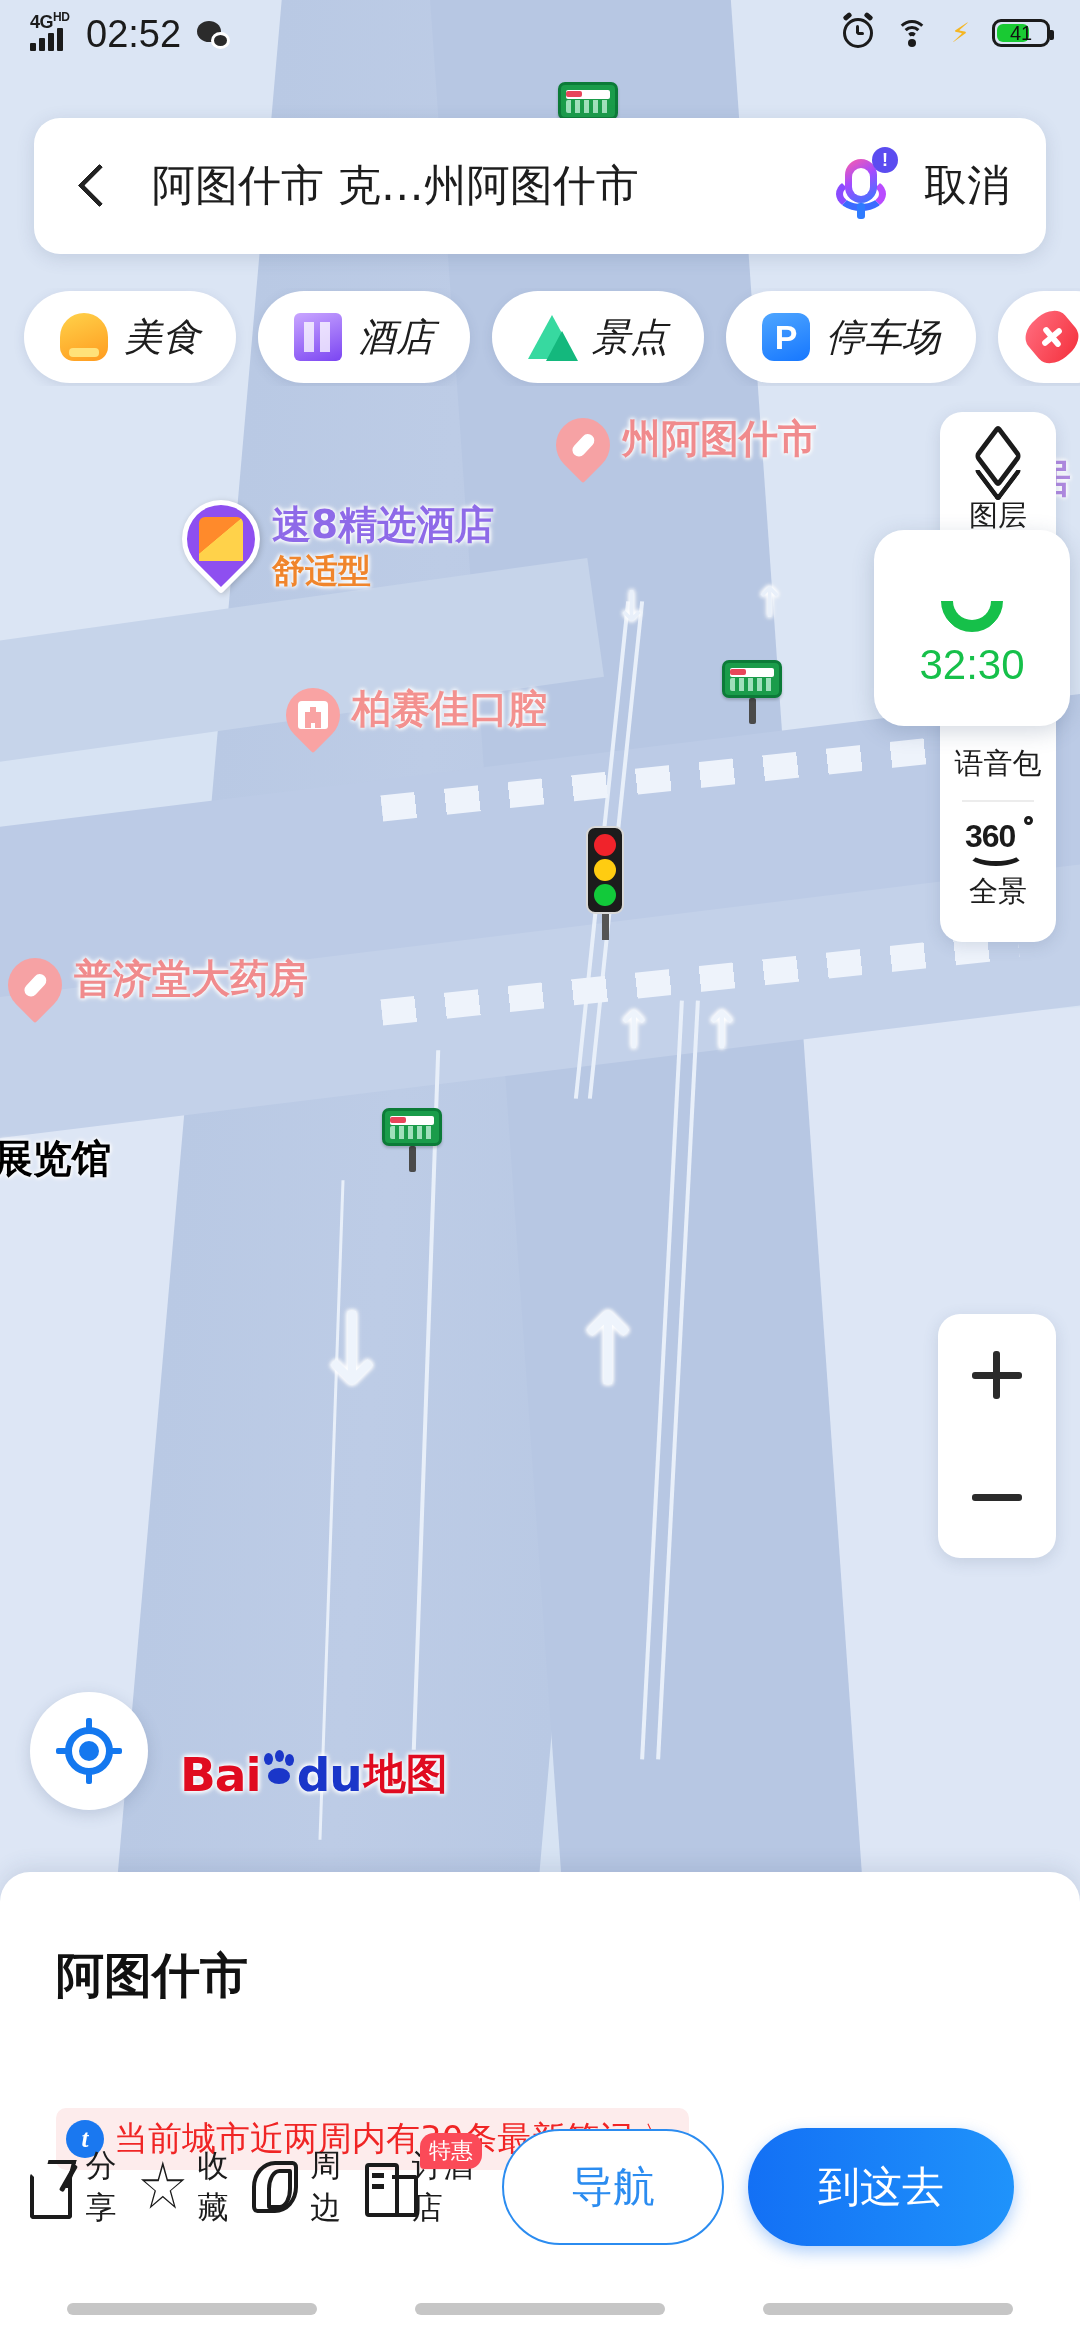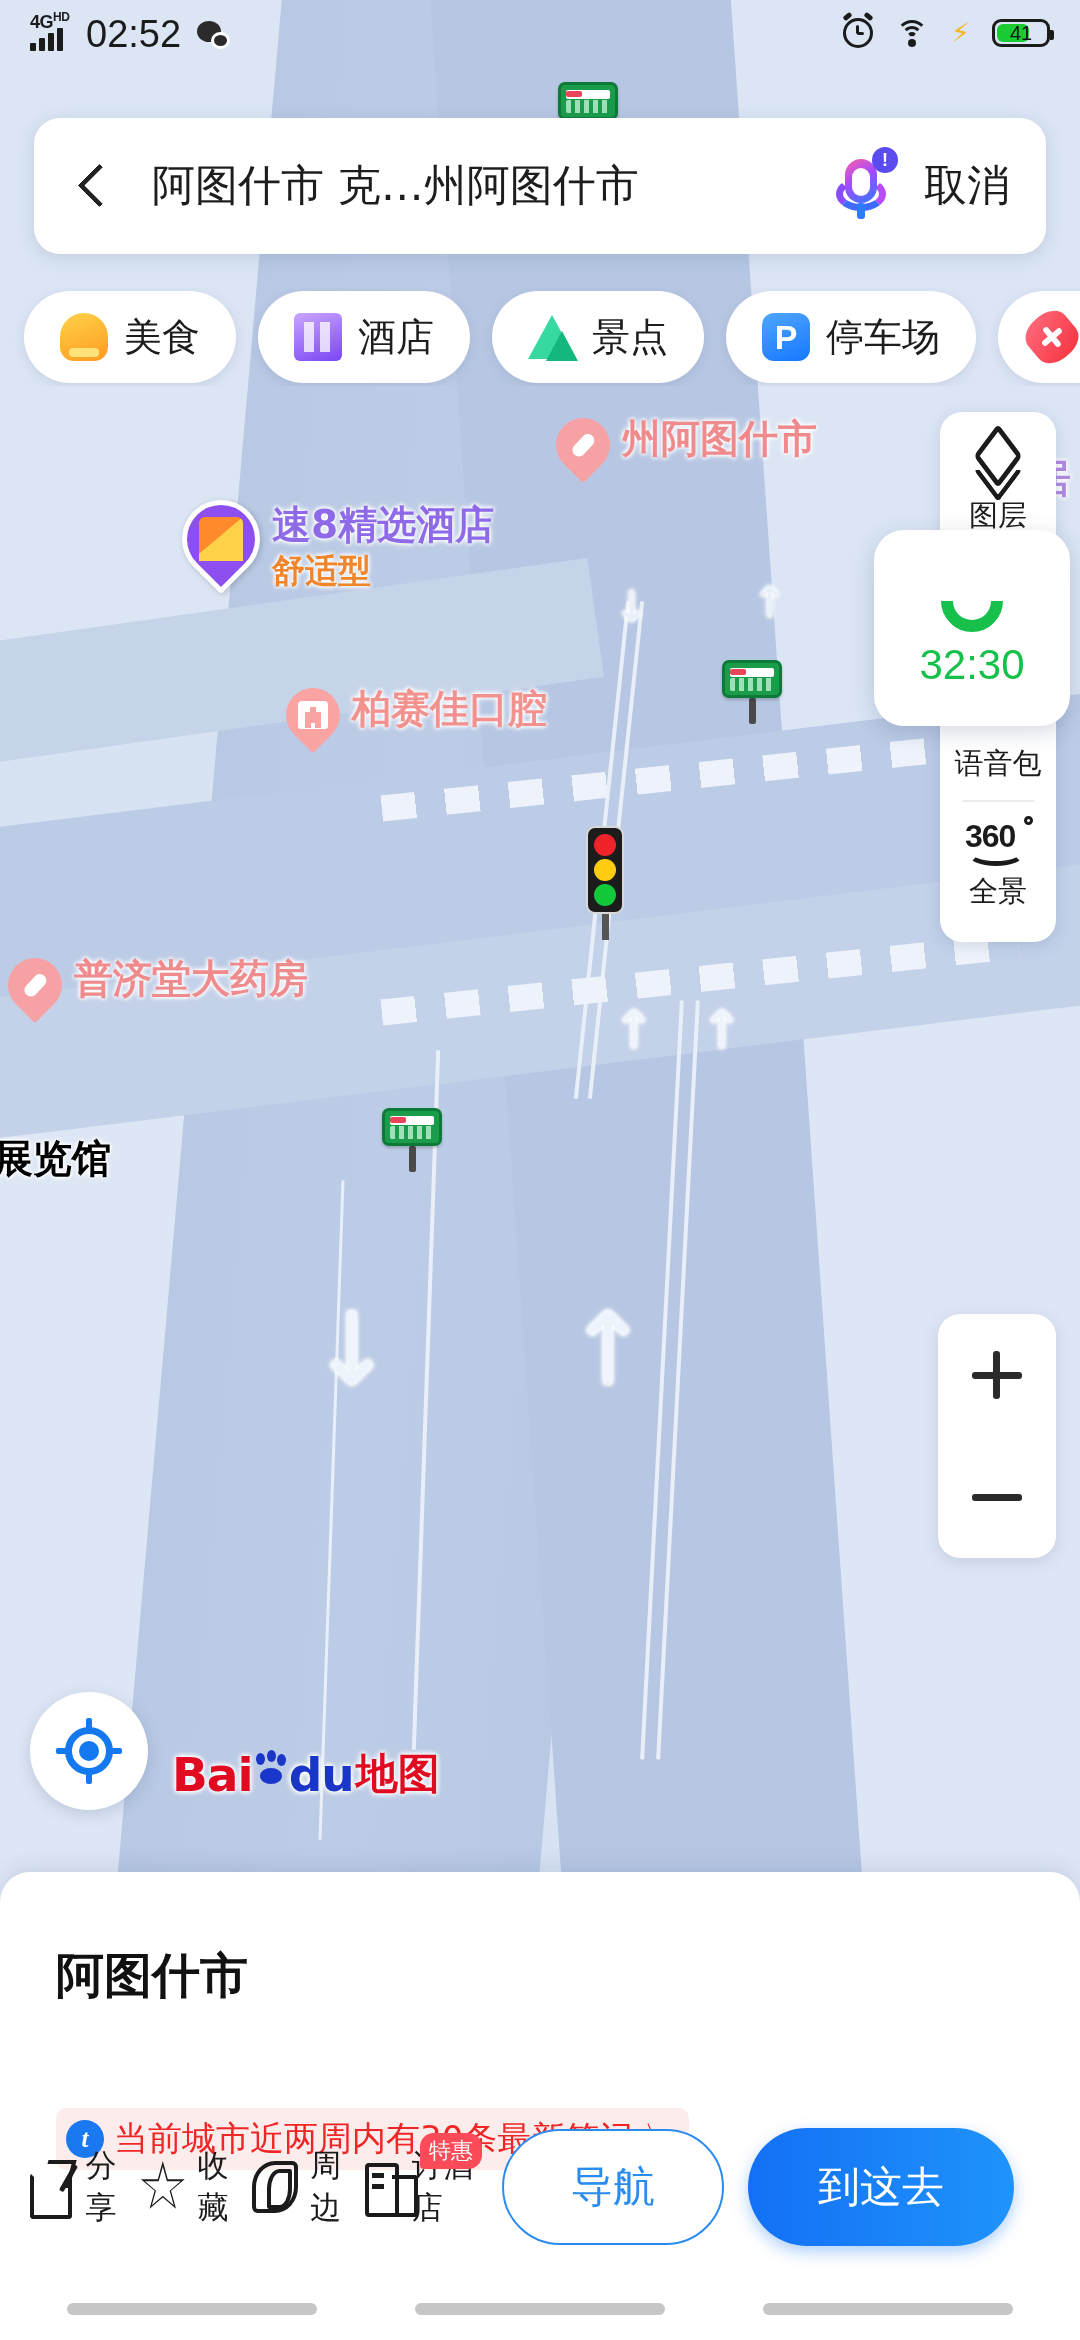--- a/index.html
+++ b/index.html
@@ -241,20 +241,21 @@
     flex:0 0 auto; height:92px;
     background:#fff; border-radius:46px;
     box-shadow:0 3px 12px rgba(60,80,120,.13);
     display:flex; align-items:center; gap:16px;
     padding:0 36px;
   }
   .chip-label {
     font-size:38px; color:#1d1d1d;
     font-family:"DejaVu Sans","Liberation Sans",sans-serif;
     white-space:nowrap;
+    font-style:italic;
   }
   .cico { width:48px;height:48px; position:relative; flex:0 0 auto; }
   .cico-food{
     background:linear-gradient(160deg,#ffd24a,#ff9b1f);
     border-radius:50% 50% 14px 14px;
   }
   .cico-food::after{
     content:"";position:absolute;left:9px;bottom:4px;width:30px;height:9px;
     background:#ffe27a;border-radius:4px;
   }
@@ -485,21 +486,21 @@
     position:absolute;left:21px;top:21px;width:20px;height:20px;
     background:#1478ef;border-radius:50%;
   }
   .ic-locate .tick{position:absolute;background:#1478ef;border-radius:2px;}
   .ic-locate .t1{left:28px;top:-2px;width:6px;height:14px;}
   .ic-locate .t2{left:28px;bottom:-2px;width:6px;height:14px;}
   .ic-locate .t3{top:28px;left:-2px;height:6px;width:14px;}
   .ic-locate .t4{top:28px;right:-2px;height:6px;width:14px;}
 
   #logo{
-    position:absolute; left:172px; bottom:538px;
+    position:absolute; left:180px; bottom:538px;
     z-index:30; display:flex;align-items:center;gap:2px;
     font-family:"DejaVu Sans","Liberation Sans",sans-serif;
     text-shadow:0 0 5px #fff,0 0 5px #fff,0 0 7px #fff;
   }
   .logo-bai{font-size:47px;font-weight:bold;color:#e00b20;letter-spacing:-1px;}
   .logo-du{font-size:47px;font-weight:bold;color:#1a36c9;letter-spacing:-1px;}
   .logo-paw{
     position:relative;width:30px;height:34px;margin:0 1px 8px 1px;
   }
   .logo-paw i{position:absolute;background:#1a36c9;border-radius:50%;}

